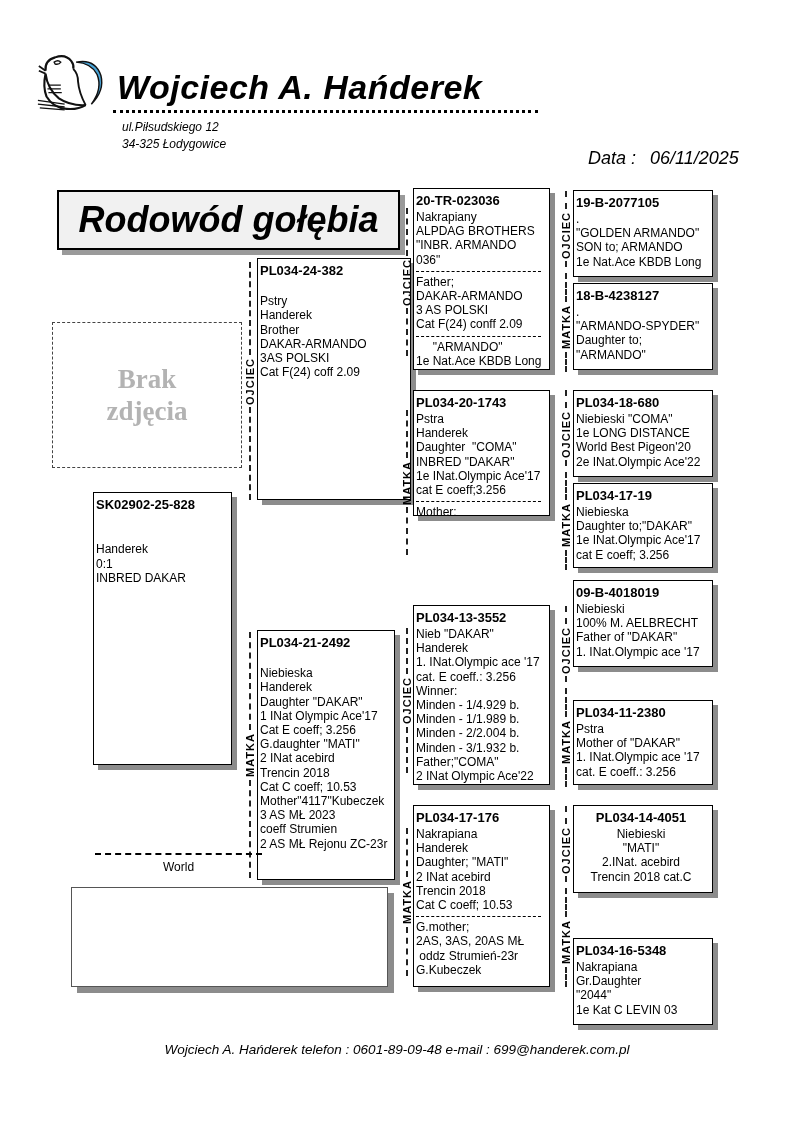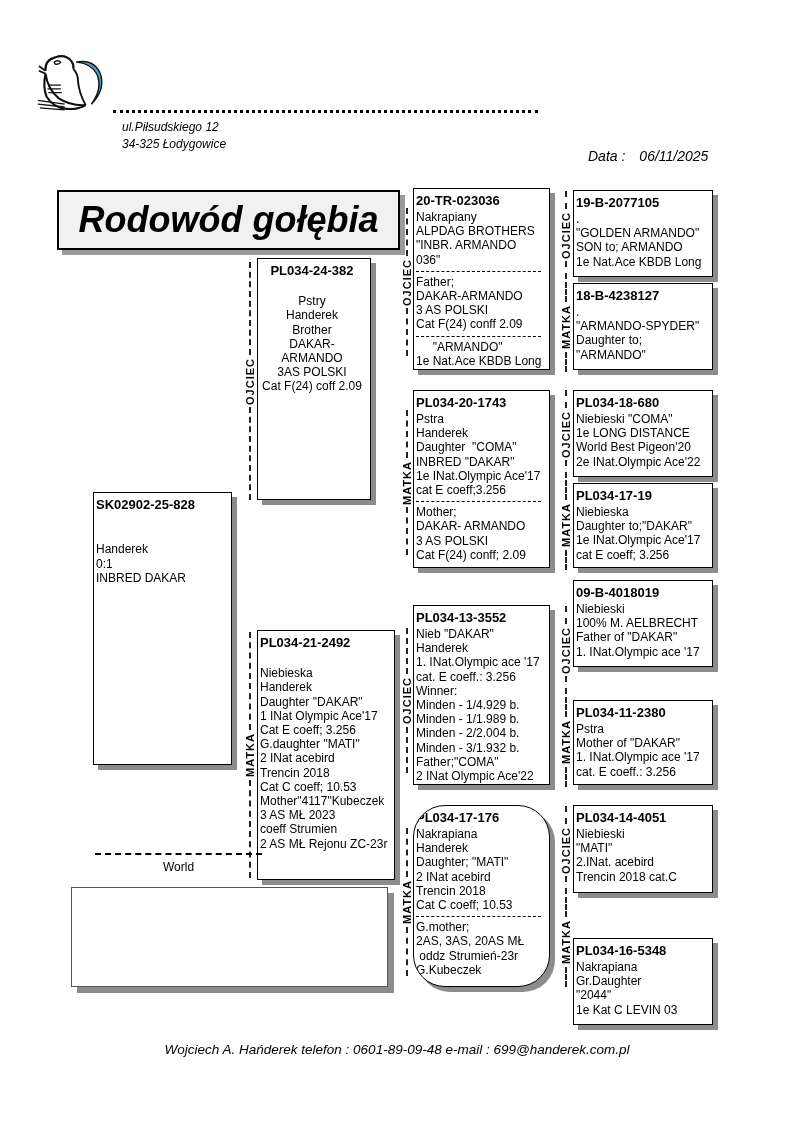--- a/index.html
+++ b/index.html
@@ -6,21 +6,21 @@
   html,body { background:#fff; }
   body { font-family:"Liberation Sans", sans-serif; color:#000; }
   .page { position:relative; width:794px; height:1123px; margin:0 auto; background:#fff; overflow:hidden; }
 
   
   .logo { position:absolute; left:36px; top:50px; width:105px; height:72px; }
   .brand-name { position:absolute; left:117px; top:68px; width:430px; font-size:34px; font-weight:bold; font-style:italic; letter-spacing:0.5px; white-space:nowrap; }
   .brand-rule { position:absolute; left:113px; top:110px; width:425px; border-bottom:3px dotted #000; }
   .addr { position:absolute; left:122px; font-style:italic; font-size:12px; }
   .addr1 { top:120px; } .addr2 { top:137px; }
-  .date-line { position:absolute; left:588px; top:148px; font-style:italic; font-size:14px; }
+  .date-line { position:absolute; left:588px; top:148px; font-style:italic; font-size:18px; }
   .date-line .lbl { margin-right:14px; }
 
   
   .doc-title { position:absolute; left:57px; top:190px; width:343px; height:60px;
     background:#f1f1f1; border:2px solid #000; box-shadow:5px 5px 0 #9a9a9a;
     display:flex; align-items:center; justify-content:center;
     font-size:36px; font-weight:bold; font-style:italic; }
 
   
   .photo { position:absolute; left:52px; top:322px; width:190px; height:146px;
@@ -54,42 +54,47 @@
     <path d="M42 12 Q62 8 68 26 Q72 42 58 56 Q70 40 64 25 Q58 13 42 12 Z" fill="#4aa5d8" stroke="#111" stroke-width="1.5"></path>
     <path d="M10 21 Q9 10 20 7 Q31 3 37 11 Q40 15 39 19" fill="none" stroke="#111" stroke-width="2.2"></path>
     <path d="M10 21 L3 16 M10 24 L3 21" fill="none" stroke="#111" stroke-width="1.8"></path>
     <path d="M19 12 Q23 9 26 12 Q24 15 20 14 Z" fill="none" stroke="#111" stroke-width="1.4"></path>
     <path d="M10 24 Q12 40 24 50 Q36 58 52 57 Q44 62 32 61 Q18 60 11 48 Q7 38 10 24" fill="none" stroke="#111" stroke-width="2.2"></path>
     <path d="M13 36 L26 36 M12 40 L26 40 M13 44 L27 44" stroke="#111" stroke-width="1.4"></path>
     <path d="M2 52 L30 56 M2 56 L30 59 M4 60 L30 62" stroke="#111" stroke-width="1.4"></path>
     <path d="M39 19 Q44 24 44 32 M44 32 Q45 44 52 57" fill="none" stroke="#111" stroke-width="2"></path>
   </svg>
 
+  <div class="brand-name">Wojciech A. Hańderek</div>
   <div class="brand-rule"></div>
   <div class="addr addr1">ul.Piłsudskiego 12</div>
   <div class="addr addr2">34-325 Łodygowice</div>
   <div class="date-line">
     <span class="lbl">Data :</span><span>06/11/2025</span>
   </div>
 
   <div class="doc-title">Rodowód gołębia</div>
 
+  <div class="photo">
+    <div>Brak</div>
+    <div>zdjęcia</div>
+  </div>
 
   <div class="pbox" style="left:93px; top:492px; width:139px; height:273px;">
     <div class="pbox-title">SK02902-25-828</div>
     <div>
         <div class="ln"></div>
         <div class="ln"></div>
         <div class="ln">Handerek</div>
         <div class="ln">0:1</div>
         <div class="ln">INBRED DAKAR</div>
       </div>
   </div>
 
-  <div class="pbox" style="left:257px; top:258px; width:114px; height:242px;text-align:center;">
+  <div class="pbox" style="left:257px; top:258px; width:154px; height:242px;">
     <div class="pbox-title">PL034-24-382</div>
     <div>
         <div class="ln"></div>
         <div class="ln">Pstry</div>
         <div class="ln">Handerek</div>
         <div class="ln">Brother</div>
         <div class="ln">DAKAR-ARMANDO</div>
         <div class="ln">3AS POLSKI</div>
         <div class="ln">Cat F(24) coff 2.09</div>
       </div>
@@ -123,21 +128,21 @@
         <div class="sep"></div>
         <div class="ln">Father;</div>
         <div class="ln">DAKAR-ARMANDO</div>
         <div class="ln">3 AS POLSKI</div>
         <div class="ln">Cat F(24) conff 2.09</div>
         <div class="sep"></div>
         <div class="ln">     "ARMANDO"</div>
         <div class="ln">1e Nat.Ace KBDB Long</div>
       </div>
   </div>
-  <div class="pbox" style="left:413px; top:390px; width:137px; height:178px;">
+  <div class="pbox" style="left:413px; top:390px; width:137px; height:126px;">
     <div class="pbox-title">PL034-20-1743</div>
     <div>
         <div class="ln">Pstra</div>
         <div class="ln">Handerek</div>
         <div class="ln">Daughter  "COMA"</div>
         <div class="ln">INBRED "DAKAR"</div>
         <div class="ln">1e INat.Olympic Ace'17</div>
         <div class="ln">cat E coeff;3.256</div>
         <div class="sep"></div>
         <div class="ln">Mother;</div>
@@ -155,21 +160,21 @@
         <div class="ln">cat. E coeff.: 3.256</div>
         <div class="ln">Winner:</div>
         <div class="ln">Minden - 1/4.929 b.</div>
         <div class="ln">Minden - 1/1.989 b.</div>
         <div class="ln">Minden - 2/2.004 b.</div>
         <div class="ln">Minden - 3/1.932 b.</div>
         <div class="ln">Father;"COMA"</div>
         <div class="ln">2 INat Olympic Ace'22</div>
       </div>
   </div>
-  <div class="pbox" style="left:413px; top:805px; width:137px; height:182px;border-radius:32px;">
+  <div class="pbox" style="left:413px; top:805px; width:137px; height:182px;">
     <div class="pbox-title">PL034-17-176</div>
     <div>
         <div class="ln">Nakrapiana</div>
         <div class="ln">Handerek</div>
         <div class="ln">Daughter; "MATI"</div>
         <div class="ln">2 INat acebird</div>
         <div class="ln">Trencin 2018</div>
         <div class="ln">Cat C coeff; 10.53</div>
         <div class="sep"></div>
         <div class="ln">G.mother;</div>
@@ -226,21 +231,21 @@
   </div>
   <div class="pbox" style="left:573px; top:700px; width:140px; height:85px;">
     <div class="pbox-title">PL034-11-2380</div>
     <div>
         <div class="ln">Pstra</div>
         <div class="ln">Mother of "DAKAR"</div>
         <div class="ln">1. INat.Olympic ace '17</div>
         <div class="ln">cat. E coeff.: 3.256</div>
       </div>
   </div>
-  <div class="pbox" style="left:573px; top:805px; width:140px; height:88px;">
+  <div class="pbox" style="left:573px; top:805px; width:140px; height:88px;text-align:center;">
     <div class="pbox-title">PL034-14-4051</div>
     <div>
         <div class="ln">Niebieski</div>
         <div class="ln">"MATI"</div>
         <div class="ln">2.INat. acebird</div>
         <div class="ln">Trencin 2018 cat.C</div>
       </div>
   </div>
   <div class="pbox" style="left:573px; top:898px; width:140px; height:87px;margin-top:40px;">
     <div class="pbox-title">PL034-16-5348</div>

